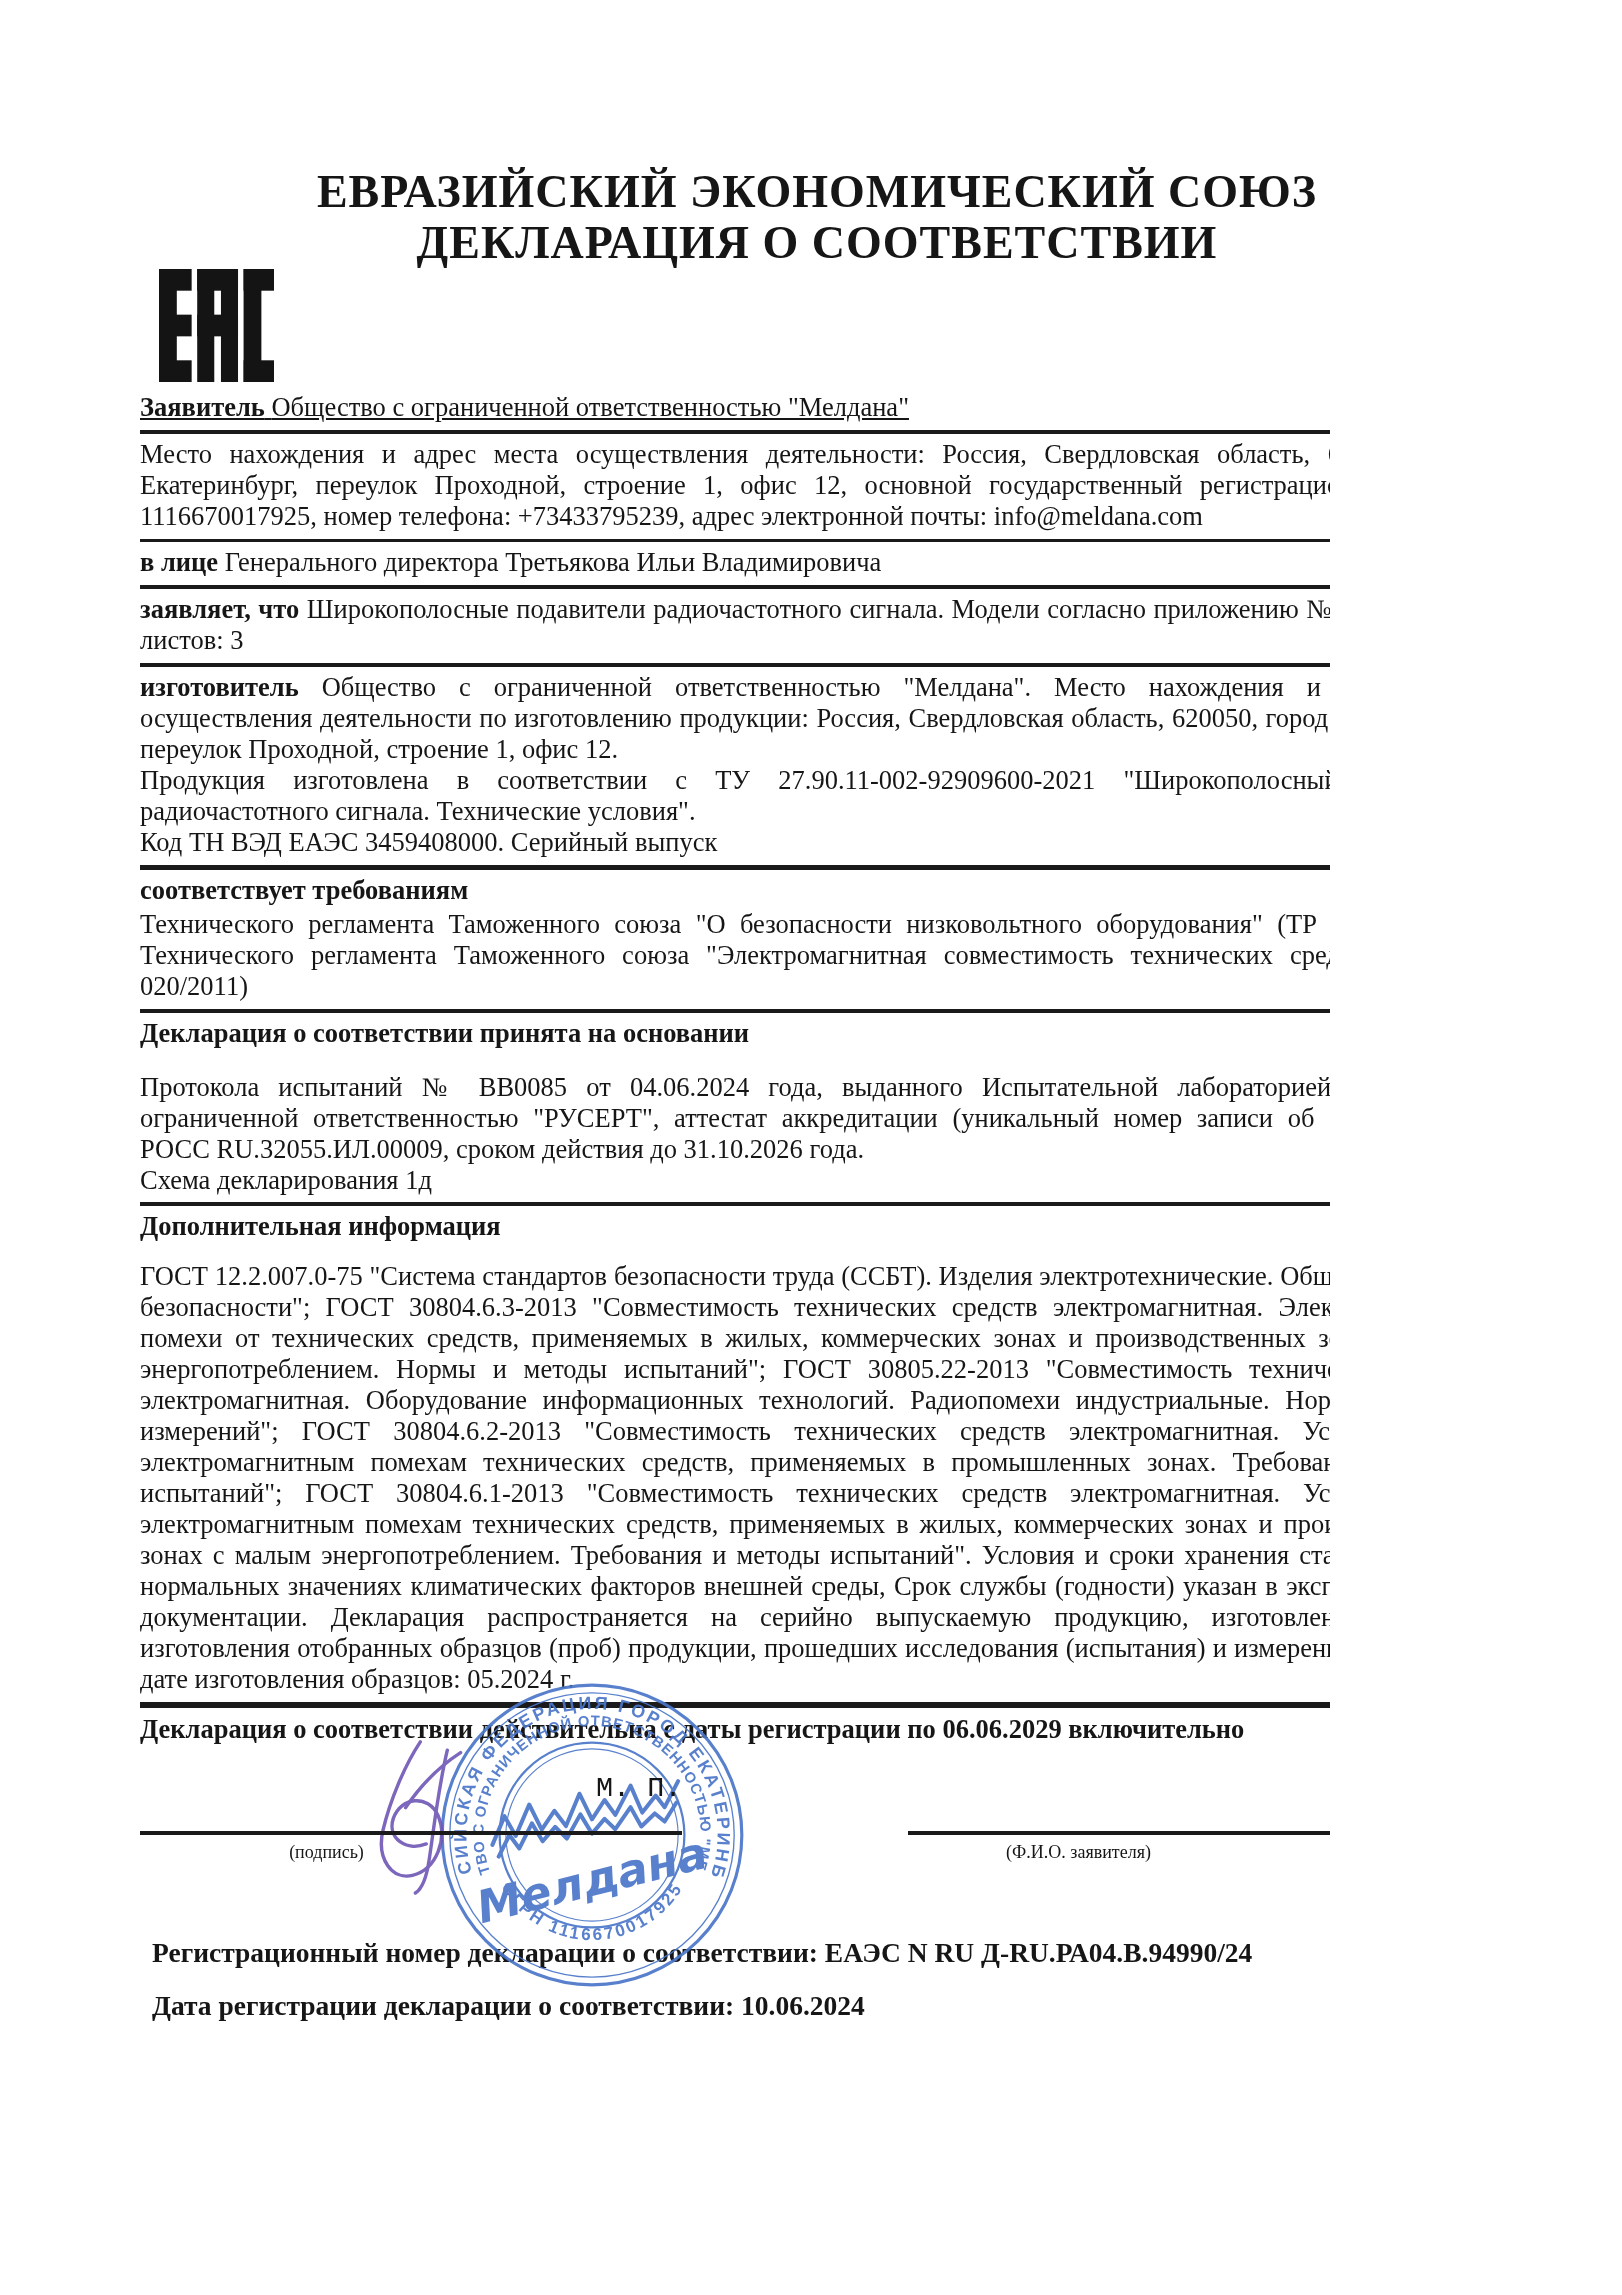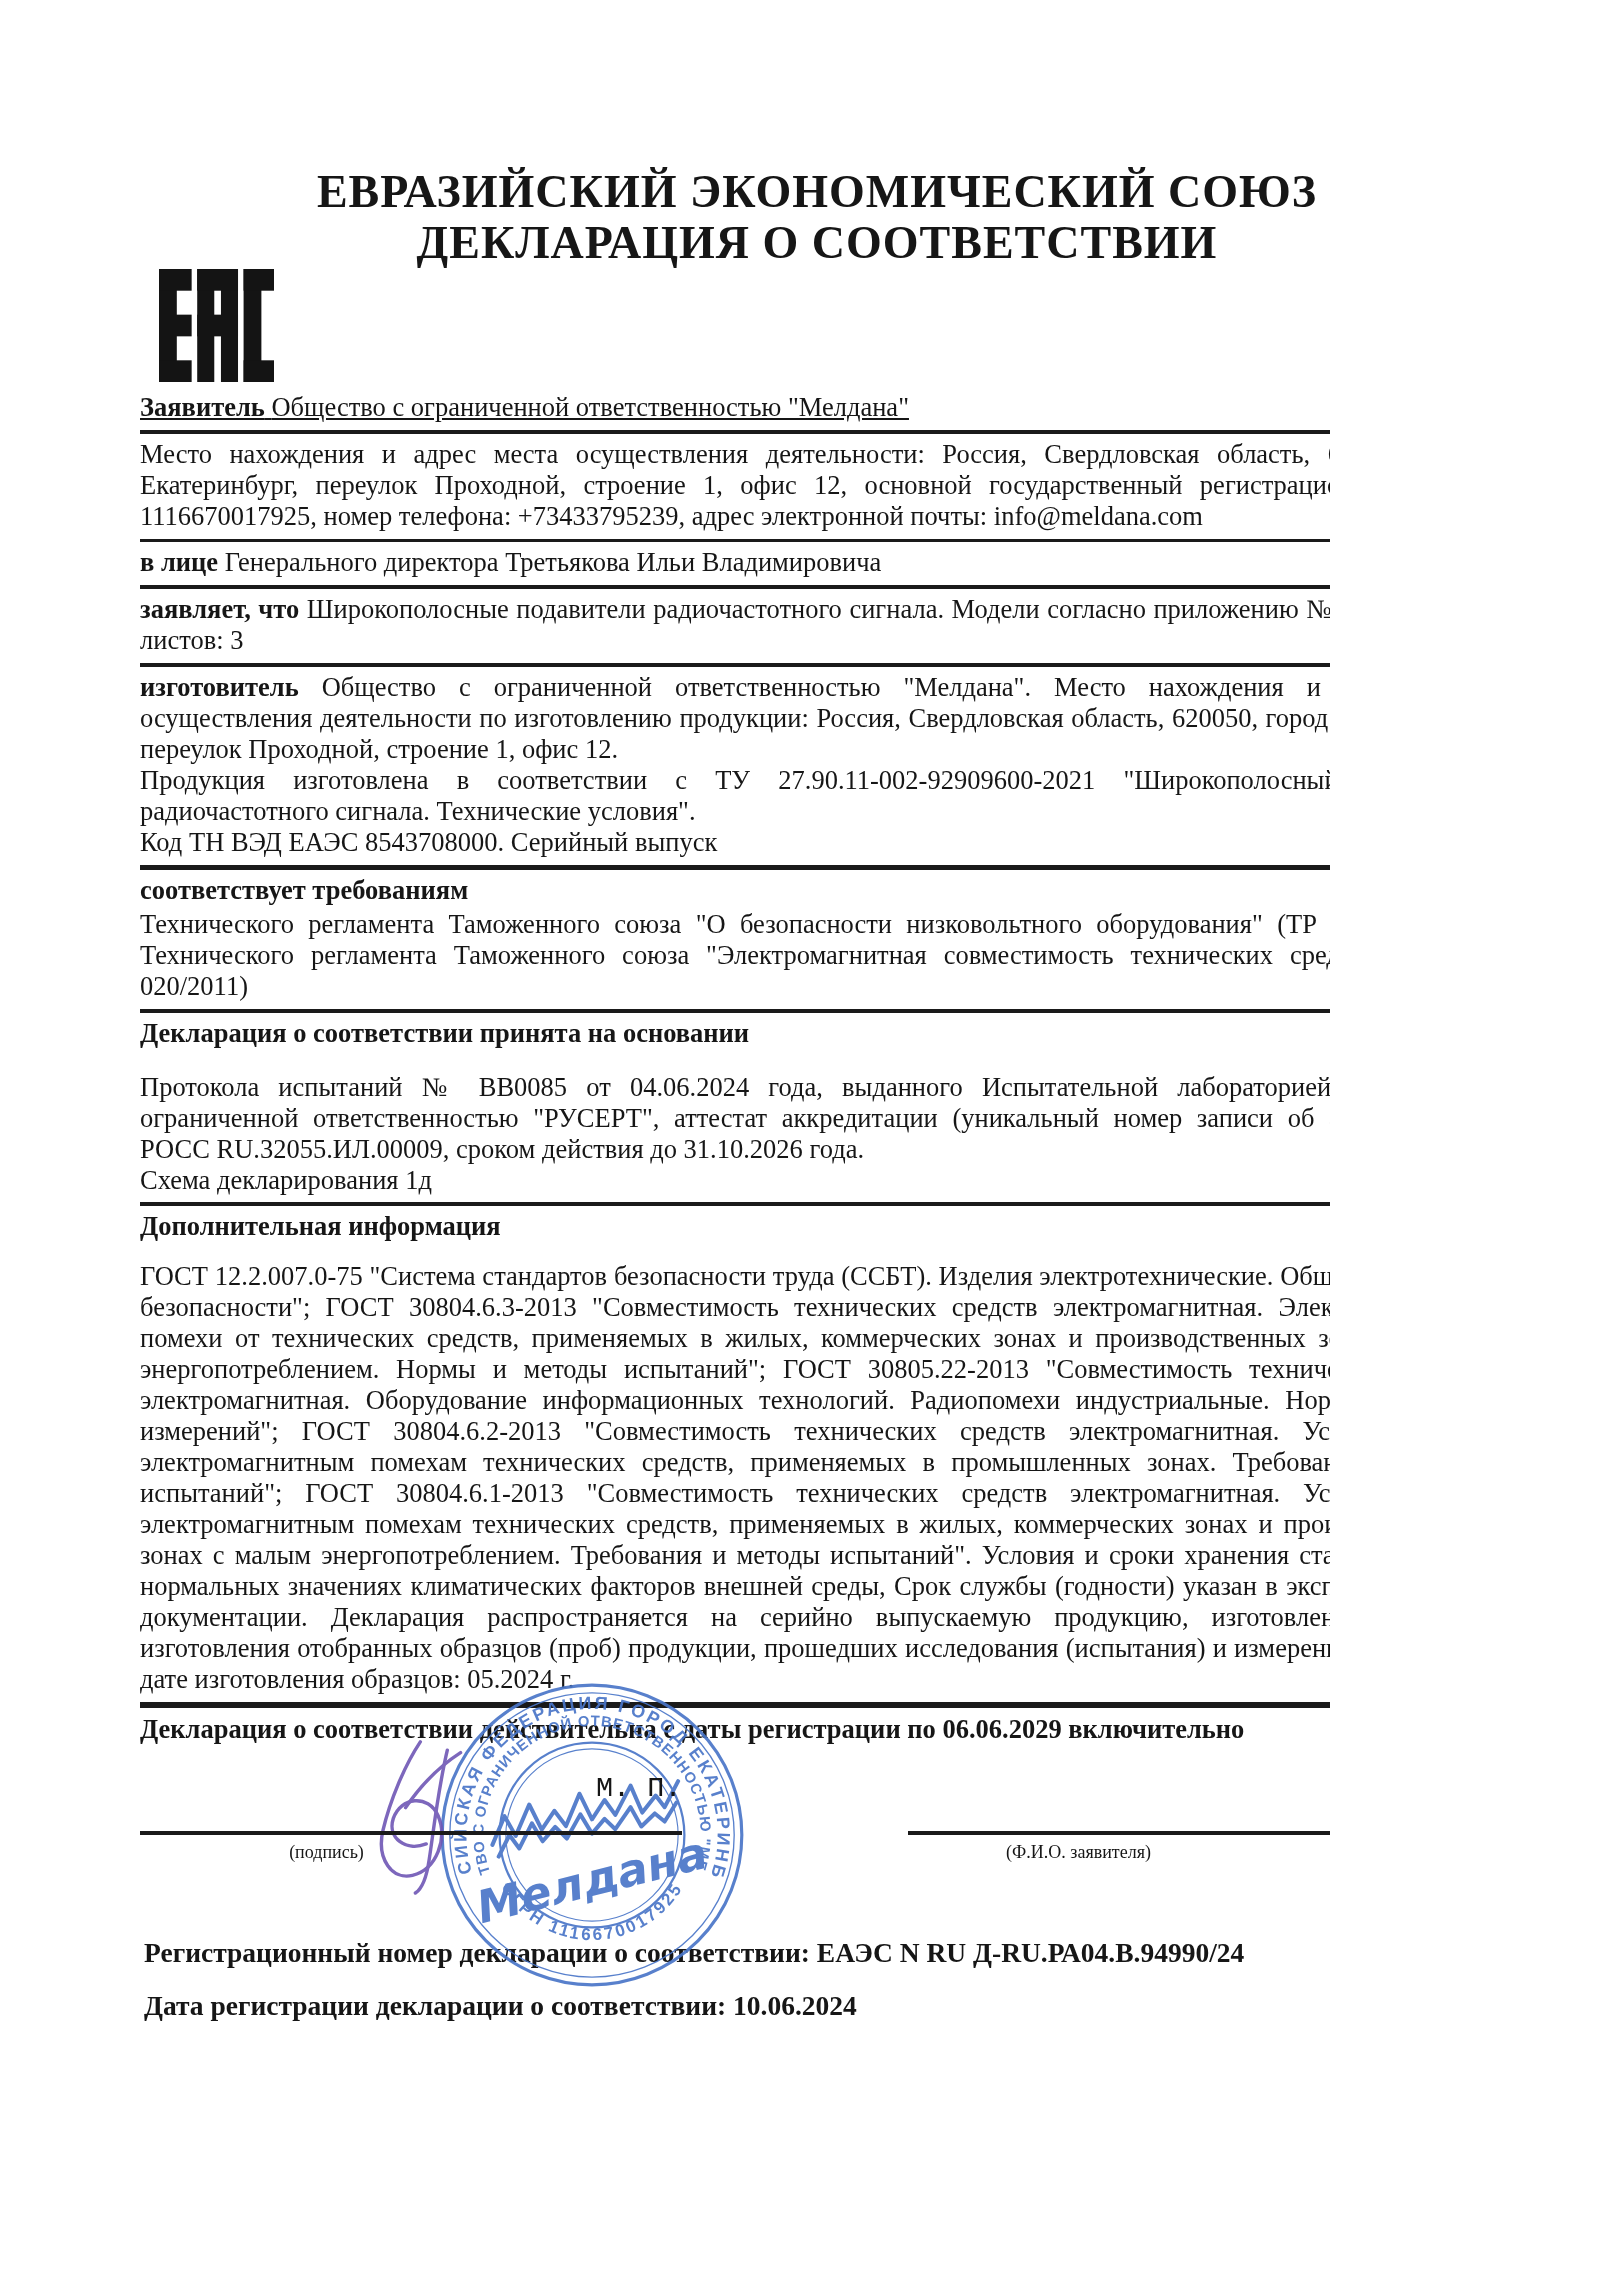--- a/index.html
+++ b/index.html
@@ -23,21 +23,21 @@
   .sig-line{position:absolute;top:79px;height:3.4px;background:#1a1a1a;}
   .sig-line.left{left:0;width:542px;}
   .sig-line.right{left:768px;width:587px;}
   .sig-caption{position:absolute;top:90px;text-align:center;font-size:18px;}
   .sig-caption.podpis{left:0;width:373px;}
   .sig-caption.fio{left:644px;width:589px;}
   .signer-name{position:absolute;left:668px;width:589px;top:47px;text-align:center;font-size:26.5px;}
   .mp{position:absolute;left:456px;top:19.6px;font-size:28.5px;font-family:Liberation Mono, monospace;}
   .stamp{position:absolute;left:295px;top:-74px;width:314px;height:314px;opacity:.92;}
   .signature-svg{position:absolute;left:204px;top:-19.6px;width:133px;height:162px;opacity:.9;}
-  .footer-line{font-size:27.5px;font-weight:bold;line-height:31px;margin:4px;}
+  .footer-line{font-size:27.5px;font-weight:bold;line-height:31px;margin:12px;}
   .footer-line.first{margin-top:7.9px;}
   .footer-line.second{margin-top:21.6px;}
 </style>
 </head>
 <body>
 
 <div class="page">
 
   <svg class="eac-logo" viewBox="0 0 310 250" preserveAspectRatio="none" fill="#141414">
     <rect x="0" y="0" width="48" height="250"></rect>
@@ -307,21 +307,21 @@
       <span>Широкополосные подавители радиочастотного сигнала.  Модели согласно приложению  № 1, количество листов: 3</span>
     </p>
 
     <div class="rule"></div>
 
     <p class="row">
       <span class="lead">изготовитель</span>
       <span>Общество с ограниченной ответственностью "Мелдана". Место нахождения и адрес места осуществления деятельности по изготовлению продукции: Россия, Свердловская область, 620050, город Екатеринбург, переулок Проходной, строение 1, офис 12.</span>
     </p>
     <p class="row">Продукция изготовлена в соответствии с ТУ 27.90.11-002-92909600-2021 "Широкополосный подавитель радиочастотного сигнала. Технические условия".</p>
-    <p class="row">Код ТН ВЭД ЕАЭС 8543708000. Серийный выпуск</p>
+    <p class="row">Код ТН ВЭД ЕАЭС 3459408000. Серийный выпуск</p>
 
     <div class="rule thick"></div>
 
     <p class="row bold">соответствует требованиям</p>
     <p class="row mt6">Технического регламента Таможенного союза "О безопасности низковольтного оборудования" (ТР ТС 004/2011), Технического регламента Таможенного союза "Электромагнитная совместимость технических средств" (ТР ТС 020/2011)</p>
 
     <div class="rule"></div>
 
     <p class="row bold">Декларация о соответствии принята на основании</p>
     <p class="row mt46">Протокола испытаний № ВВ0085 от 04.06.2024 года, выданного Испытательной лабораторией Общества с ограниченной ответственностью "РУСЕРТ", аттестат аккредитации (уникальный номер записи об аккредитации) РОСС RU.32055.ИЛ.00009, сроком действия до 31.10.2026 года.</p>

